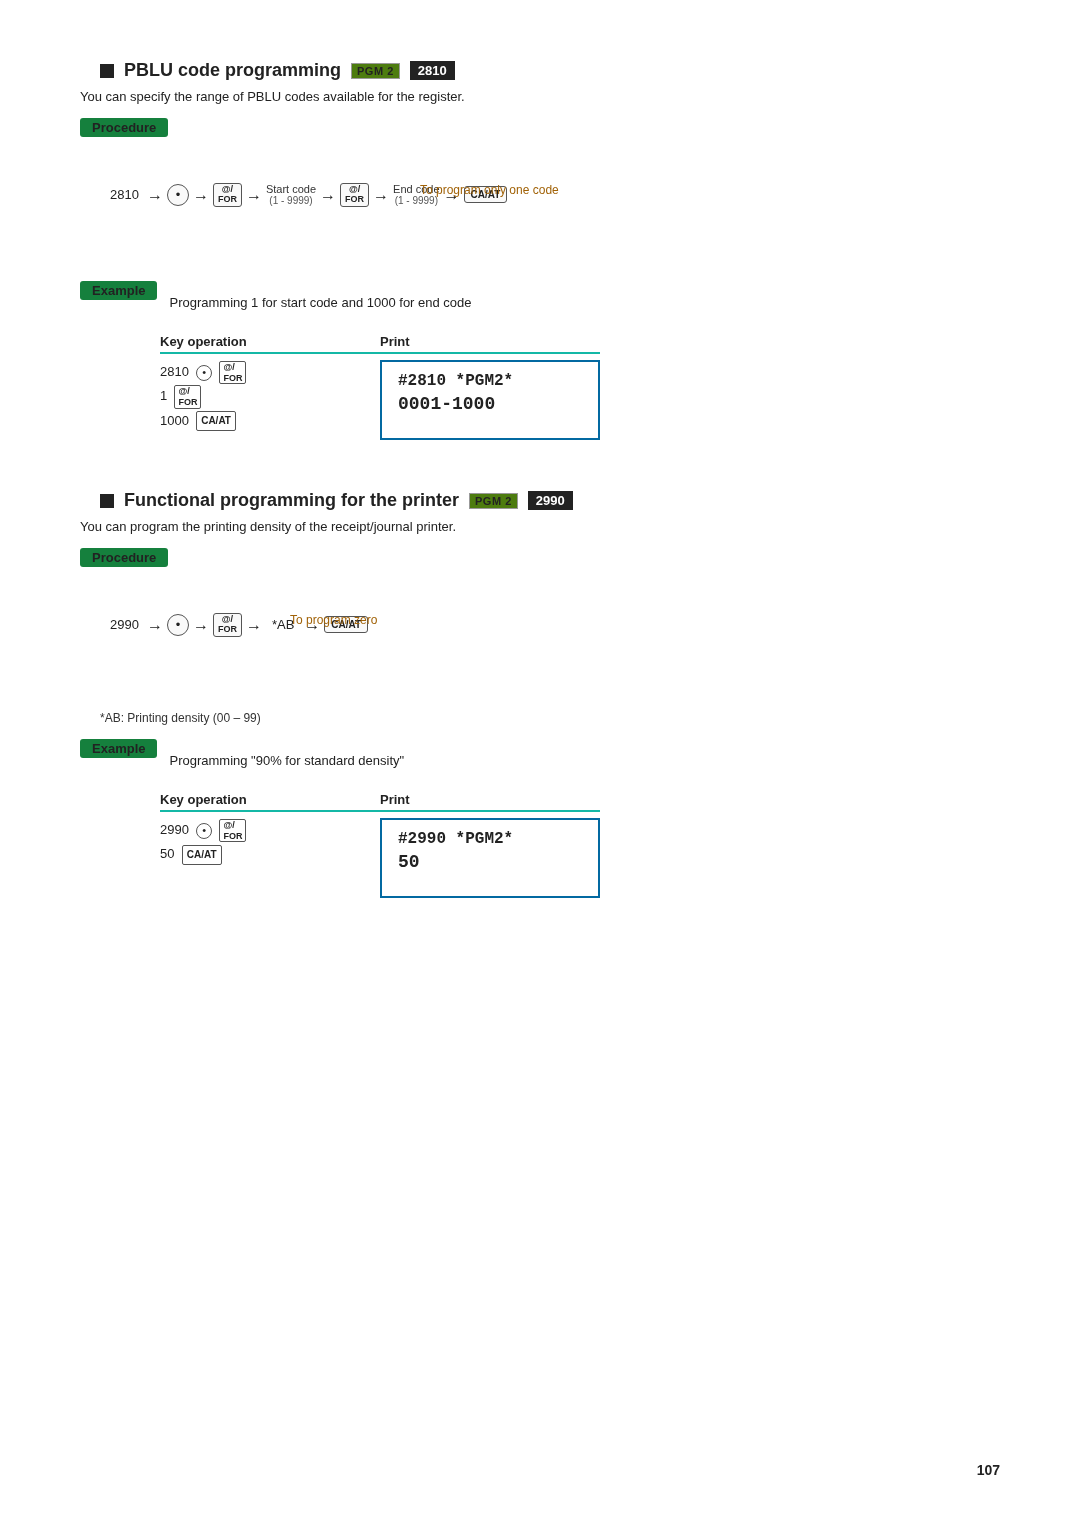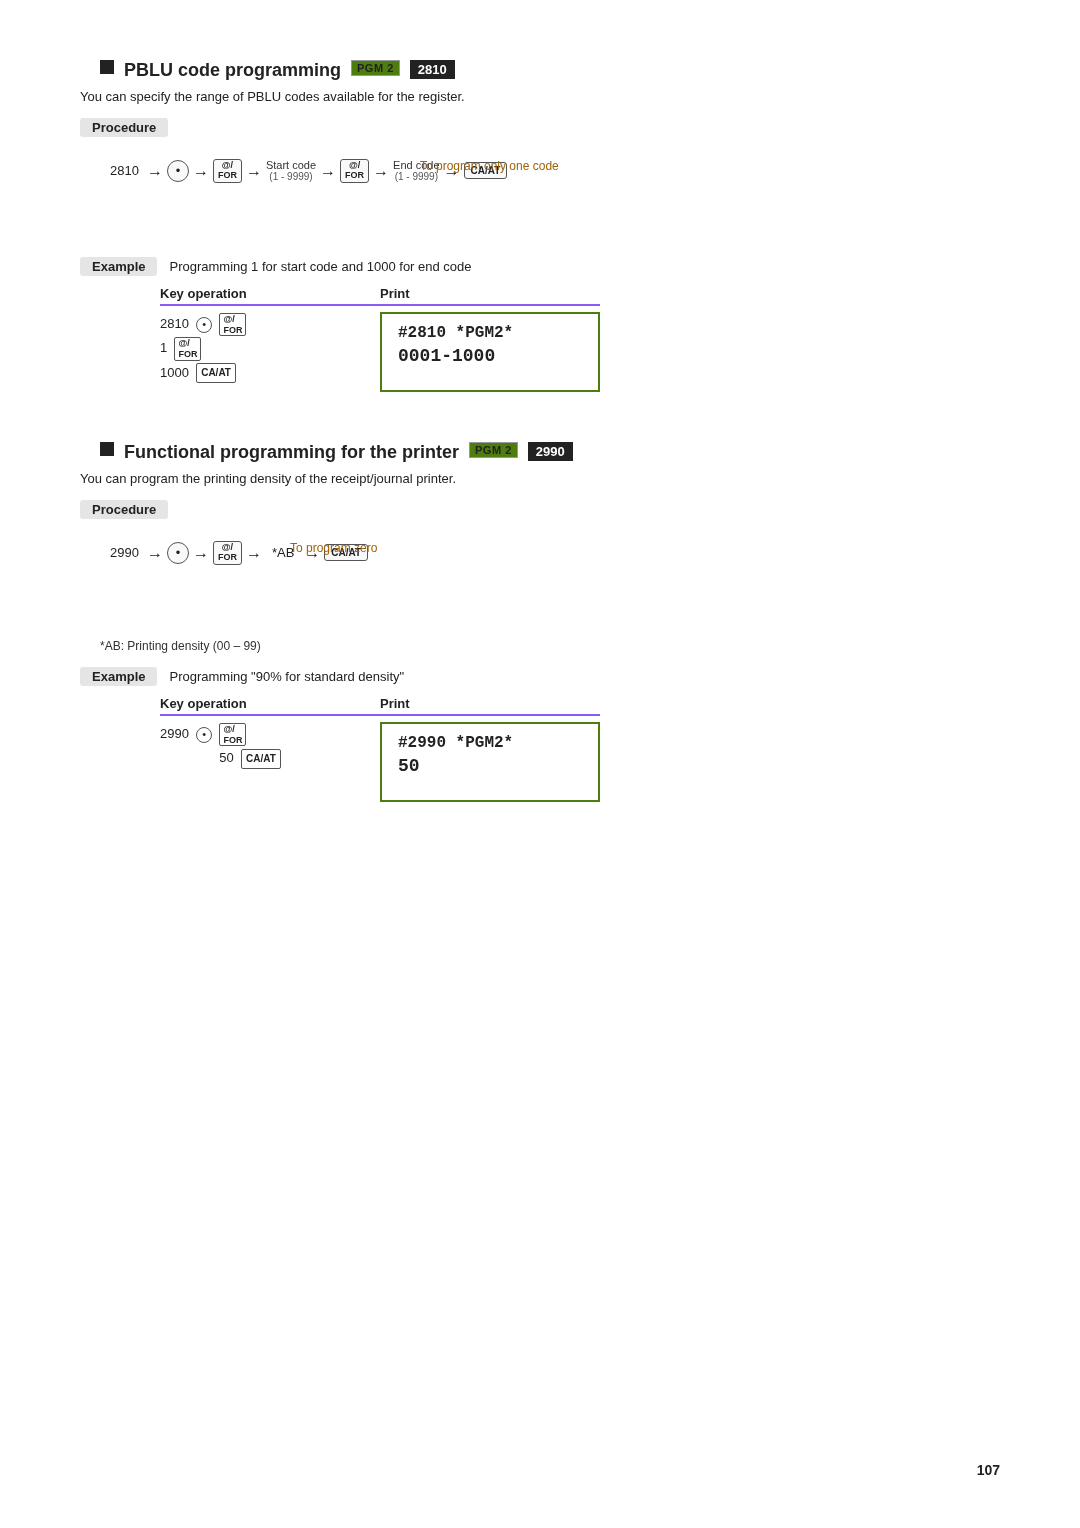--- a/index.html
+++ b/index.html
@@ -11,21 +11,21 @@
       width: 1080px;
       min-height: 1528px;
       padding: 60px 80px 80px 80px;
     }
 
     
     .section-title {
       font-size: 18px;
       font-weight: bold;
       display: flex;
-      align-items: flex-start;
+      align-items: center;
       gap: 10px;
       margin-bottom: 8px;
       padding-left: 20px;
     }
     .section-title .bullet {
       display: inline-block;
       width: 14px;
       height: 14px;
       background: #222;
       flex-shrink: 0;
@@ -47,26 +47,26 @@
     }
 
     .section-desc {
       font-size: 13px;
       margin-bottom: 14px;
     }
 
     
     .label-box {
       display: inline-block;
-      background: #e5e5e5;
+      background: #15803d;
       border-radius: 3px;
       font-size: 13px;
       font-weight: bold;
       padding: 2px 12px;
-      margin-bottom: 0;
+      margin-bottom: 24px;
     }
 
     
     .flow-area {
       margin: 8px 0 18px 0;
       position: relative;
     }
 
     .flow-note {
       font-size: 12px;
@@ -156,21 +156,21 @@
       display: flex;
       gap: 0;
       margin: 10px 0 20px 80px;
     }
     .op-col {
       min-width: 220px;
     }
     .op-col-header {
       font-size: 13px;
       font-weight: bold;
-      border-bottom: 2px solid #8b5cf6;
+      border-bottom: 2px solid #14b8a6;
       padding-bottom: 3px;
       margin-bottom: 6px;
     }
     .op-col-body {
       font-size: 13px;
       line-height: 1.8;
     }
     .op-col-body .key-for-inline {
       border: 1px solid #555;
       border-radius: 2px;
@@ -197,21 +197,21 @@
       border-radius: 2px;
       font-size: 10px;
       font-weight: bold;
       padding: 0 4px;
       display: inline-block;
       vertical-align: middle;
     }
 
     
     .print-box {
-      border: 2px solid #4d7c0f;
+      border: 2px solid #0369a1;
       min-width: 200px;
       min-height: 80px;
       padding: 10px 16px;
       font-family: 'Courier New', monospace;
     }
     .print-line1 {
       font-size: 16px;
       font-weight: bold;
     }
     .print-line2 {
@@ -374,21 +374,21 @@
 
     <div class="op-table">
       <div class="op-col">
         <div class="op-col-header">Key operation</div>
         <div class="op-col-body">
           <div>
             <span>2990</span>
             &nbsp;<span class="key-dot-inline">•</span>
             &nbsp;<span class="key-for-inline">@/<br>FOR</span>
           </div>
-          <div style="text-align:center; padding-right:40px;">
+          <div style="text-align:left; padding-right:40px;">
             <span>50</span>
             &nbsp;<span class="key-caat-inline">CA/AT</span>
           </div>
         </div>
       </div>
 
       <div class="op-col">
         <div class="op-col-header">Print</div>
         <div class="print-box">
           <div class="print-line1">#2990 *PGM2*</div>

